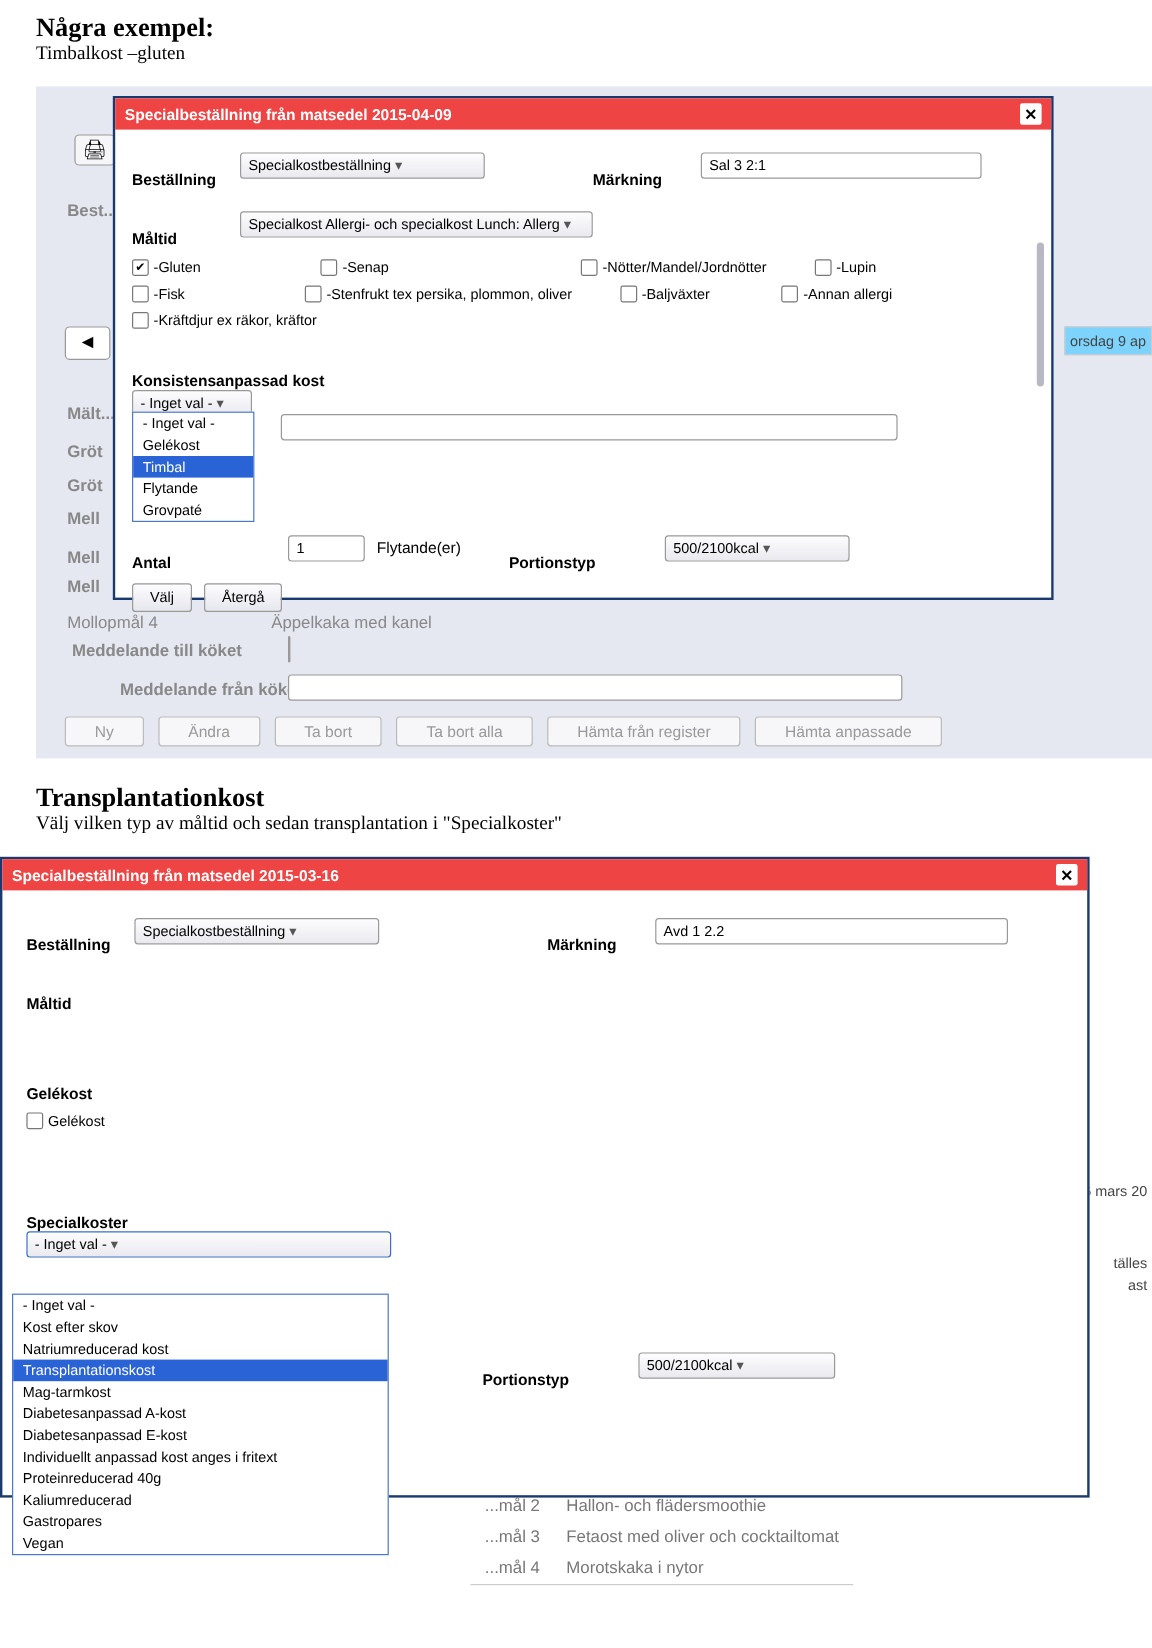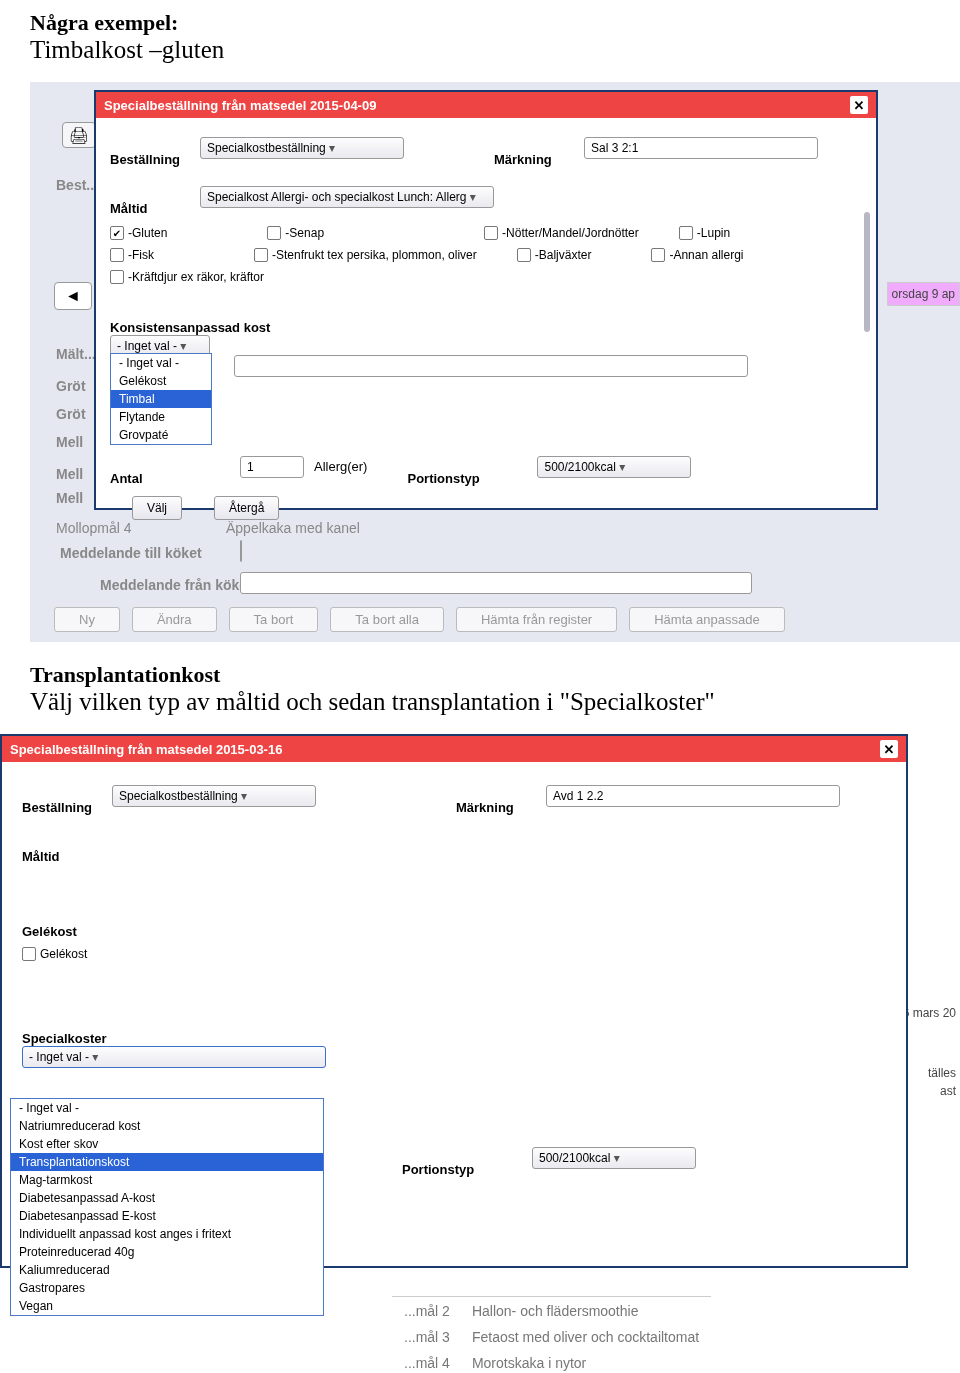--- a/index.html
+++ b/index.html
@@ -8,21 +8,21 @@
     background: #fff;
     color: #000;
     width: 960px;
   }
   .doc-heading {
     font-weight: bold;
     font-size: 22px;
     margin: 10px 0 0 30px;
   }
   .doc-text {
-    font-size: 25px;
+    font-size: 16px;
     margin: 0 0 18px 30px;
   }
   .stage-area {
     background: #e5e8f0;
     position: relative;
     margin-left: 30px;
     height: 560px;
     font-family: Arial, sans-serif;
   }
   .stage-area2 {
@@ -111,24 +111,23 @@
   .dropdown-open {
     border:1px solid #4a79c9; background:#fff; position:absolute;
     font-size:12px;
   }
   .dropdown-open .opt { padding:2px 8px; white-space:nowrap; }
   .dropdown-open .opt.sel-h { background:#2a63d5; color:#fff; }
   .small-btn {
     display:inline-block; border:1px solid #999; border-radius:3px;
     padding:4px 14px; background:linear-gradient(#fdfdfe,#e6e6ee);
     font-size:12px;
-    margin-left:22px;
   }
   .right-strip {
-    position:absolute; right:0; top:200px; background:#f0abfc;
+    position:absolute; right:0; top:200px; background:#7dd3fc;
     padding:4px 4px; font-size:12px; color:#444; border:1px solid #ccc;
   }
   .thin-input { border:1px solid #999; background:#fff; height:20px; border-radius:3px;}
   .bg-list {
     position:absolute; left:392px;
     color:#777; font-size:14px;
     border-top:1px solid #ccc; border-bottom:1px solid #ccc;
   }
   .bg-list td { padding:4px 10px; }
   .sidecut {
@@ -249,42 +248,42 @@
           <div class="opt sel-h">Timbal</div>
           <div class="opt">Flytande</div>
           <div class="opt">Grovpaté</div>
         </div>
         <span class="txt" style="display:inline-block; width:500px; height:14px; margin-left:20px; vertical-align:top; margin-top:20px;"></span>
       </div>
 
       <div class="row" style="margin-top:70px;">
         <span class="lbl" style="min-width:40px;">Antal</span>
         <span class="txt" style="width:50px; margin-left:80px; text-align:left;">1</span>
-        <span>Allerg(er)</span>
+        <span>Flytande(er)</span>
         <span class="lbl" style="margin-left:30px;">Portionstyp</span>
         <span class="sel caret" style="width:140px; margin-left:40px;">500/2100kcal</span>
       </div>
       <div class="row">
         <span class="small-btn">Välj</span>
         <span class="small-btn">Återgå</span>
       </div>
     </div>
   </div>
 </div>
 
 <div class="doc-heading" style="margin-top:20px;">Transplantationkost</div>
 <div class="doc-text">Välj vilken typ av måltid och sedan transplantation i "Specialkoster"</div>
 
 <div class="stage-area2">
 
   <div class="sidecut" style="top:270px;">16 mars 20</div>
   <div class="sidecut" style="top:330px;">tälles</div>
   <div class="sidecut" style="top:348px;">ast</div>
 
-  <table class="bg-list" style="top:562px;">
+  <table class="bg-list" style="top:525px;">
     <tbody>
         <tr>
           <td>...mål 2</td>
           <td>Hallon- och flädersmoothie</td>
         </tr>
     <tr>
           <td>...mål 3</td>
           <td>Fetaost med oliver och cocktailtomat</td>
         </tr>
     <tr>
@@ -324,22 +323,22 @@
       <div class="row" style="margin-top:70px;">
         <span style="width:370px;"></span>
         <span class="lbl">Portionstyp</span>
         <span class="sel caret" style="width:150px; margin-left:40px;">500/2100kcal</span>
       </div>
     </div>
   </div>
 
   <div class="dropdown-open" style="top:364px; left:10px; width:312px; z-index:3;">
     <div class="opt">- Inget val -</div>
+    <div class="opt">Kost efter skov</div>
     <div class="opt">Natriumreducerad kost</div>
-    <div class="opt">Kost efter skov</div>
     <div class="opt sel-h">Transplantationskost</div>
     <div class="opt">Mag-tarmkost</div>
     <div class="opt">Diabetesanpassad A-kost</div>
     <div class="opt">Diabetesanpassad E-kost</div>
     <div class="opt">Individuellt anpassad kost anges i fritext</div>
     <div class="opt">Proteinreducerad 40g</div>
     <div class="opt">Kaliumreducerad</div>
     <div class="opt">Gastropares</div>
     <div class="opt">Vegan</div>
   </div>

